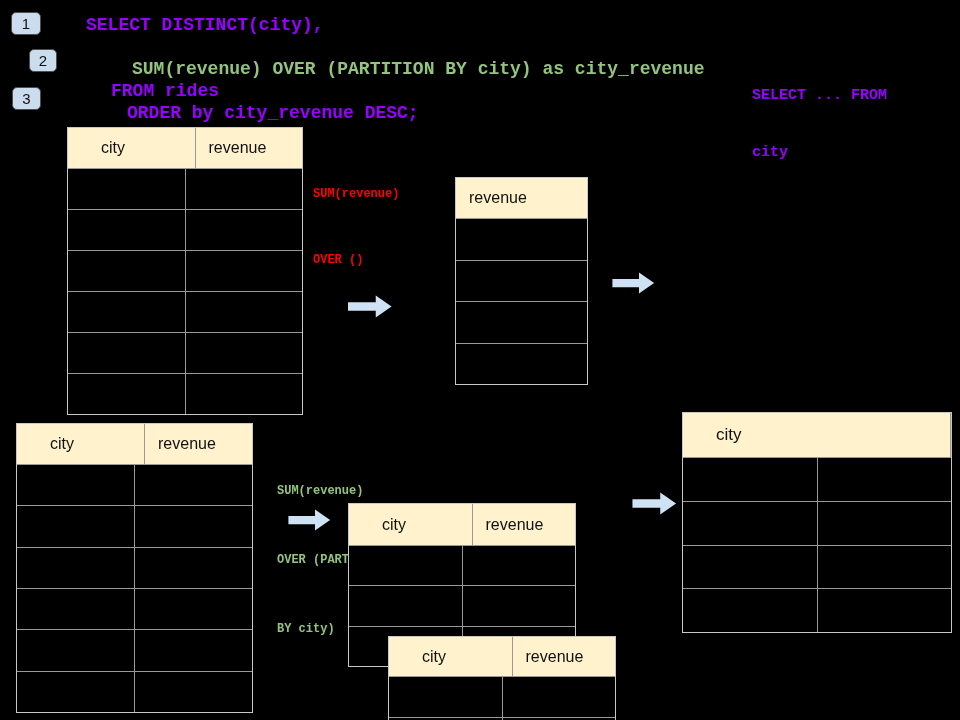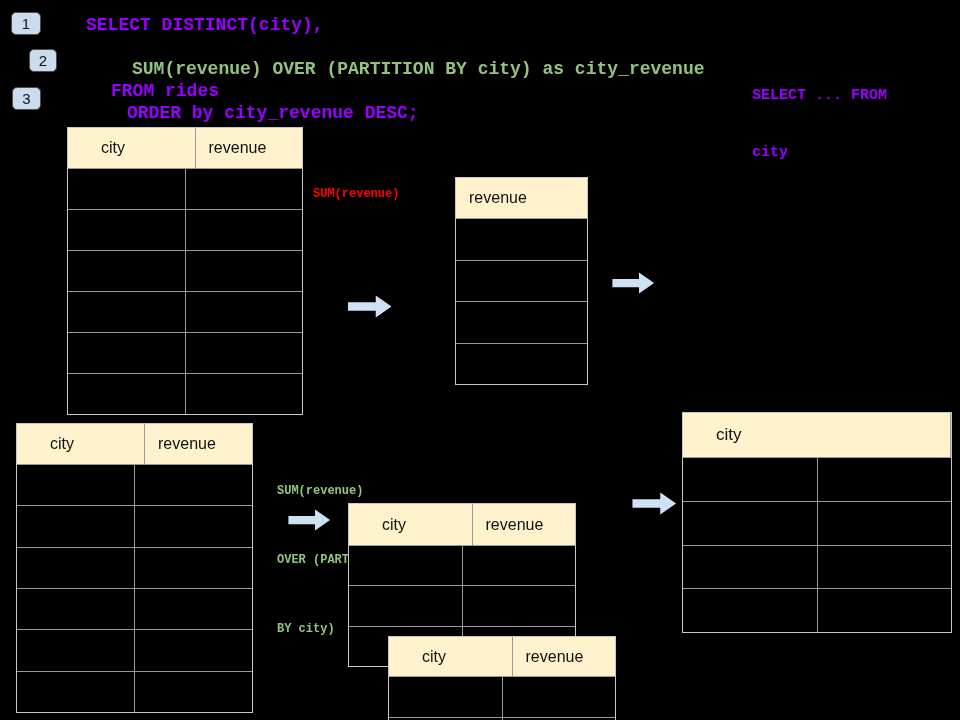--- a/index.html
+++ b/index.html
@@ -138,20 +138,21 @@
         <div class="td"></div>
       </div>
     <div class="trow">
         <div class="td split"></div>
         <div class="td"></div>
       </div>
   </div>
 
   <div class="note red total-note">
     <div>SUM(revenue)</div>
+    <div>OVER ()</div>
   </div>
 
   <svg class="arrow a1" viewBox="0 0 46 24">
       <polygon points="0,7.5 29,7.5 29,0.5 45.5,12 29,23.5 29,16.5 0,16.5"></polygon>
     </svg>
 
   <div class="tbl t2">
     <div class="thead">
       <div class="th">revenue</div>
     </div>

